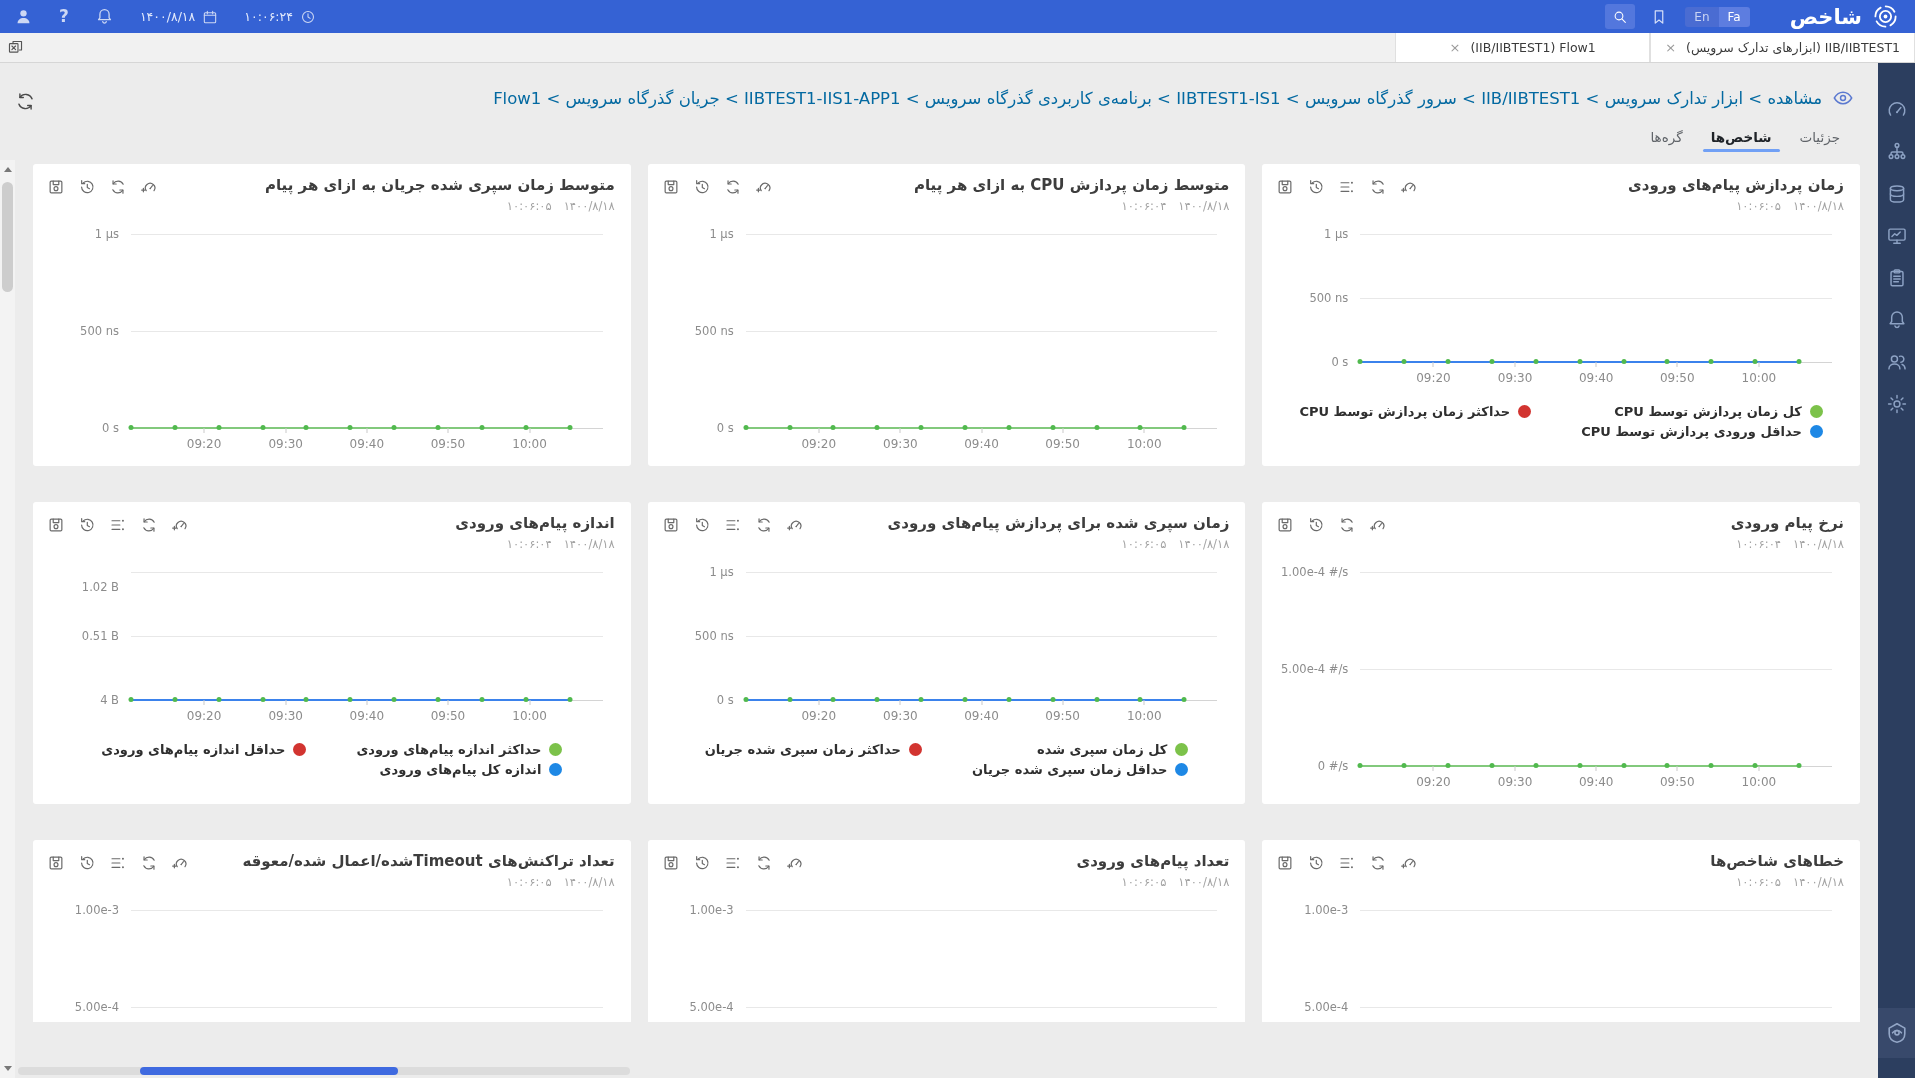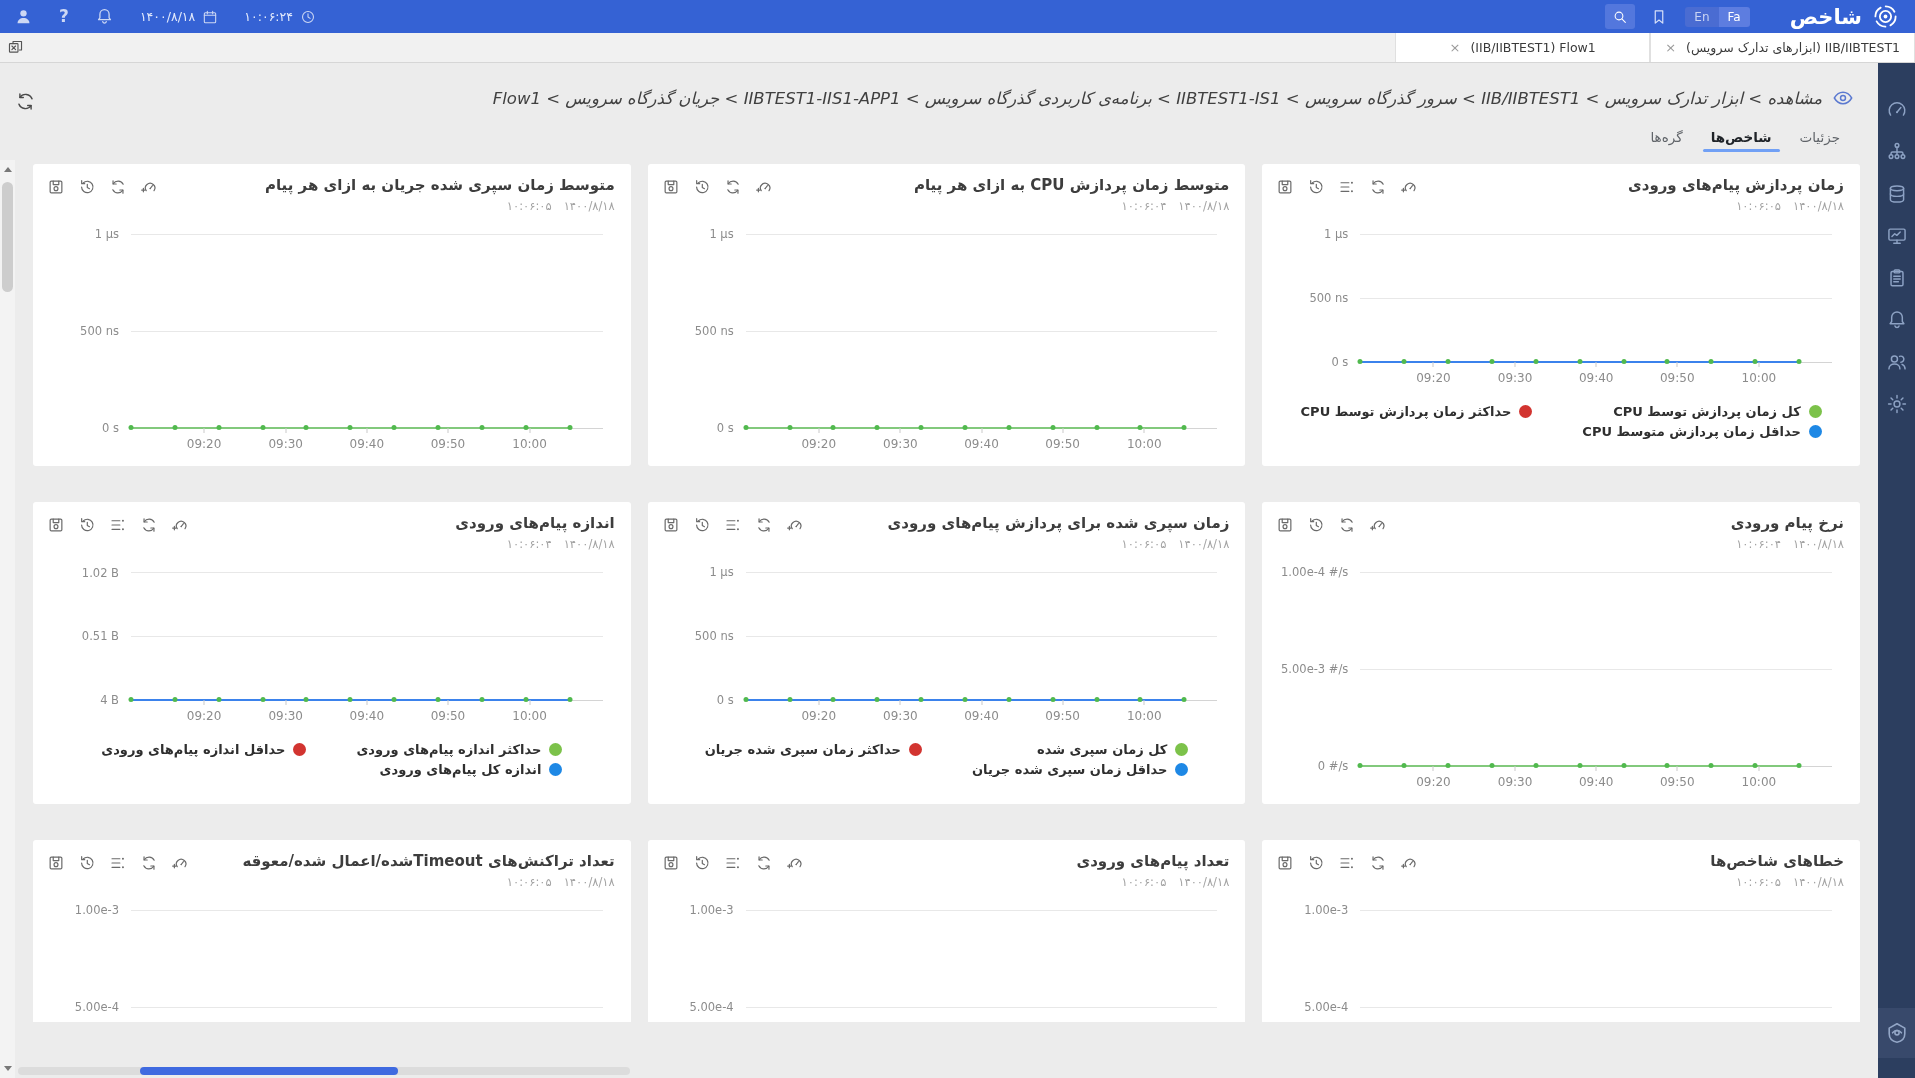--- a/index.html
+++ b/index.html
@@ -48,21 +48,21 @@
   .side-logo svg{width:24px;height:24px;}
 
   
   .main{position:absolute;top:63px;left:15px;right:37px;bottom:0;}
   .viewhead{position:relative;padding:24px 20px 0 20px;}
   .sync-btn{position:absolute;left:0px;top:28px;color:#4a4a4a;}
   .sync-btn svg{width:21px;height:21px;}
   .crumbrow{display:flex;direction:rtl;align-items:center;gap:10px;justify-content:flex-start;padding-right:4px;}
   .eye{color:#5b79d0;}
   .eye svg{width:22px;height:22px;}
-  .breadcrumb{direction:rtl;font-size:16.5px;color:#404040;white-space:nowrap;font-style:italic;}
+  .breadcrumb{direction:rtl;font-size:16.5px;color:#0369a1;white-space:nowrap;}
   .subtabs{display:flex;direction:rtl;gap:8px;justify-content:flex-start;margin-top:14px;padding-right:8px;}
   .subtab{font-size:13.5px;color:#5f6368;padding:6px 10px 7px;position:relative;cursor:pointer;}
   .subtab.active{color:#1f2328;font-weight:bold;}
   .subtab.active:after{content:"";position:absolute;left:2px;right:2px;bottom:0;height:3px;border-radius:2px;background:#71a0f5;}
 
   
   .grid{display:grid;grid-template-columns:repeat(3,1fr);grid-auto-rows:302px;gap:36px 17px;
     padding:12px 18px 0 18px;direction:rtl;height:870px;overflow:hidden;}
   .card{position:relative;background:#fff;border-radius:3px;direction:rtl;}
   .card-head{display:flex;justify-content:space-between;align-items:flex-start;padding:12px 16px 0 14px;}
@@ -363,21 +363,21 @@
             <span class="lg-item">
            <span class="lg-dot" style="background:#7cc24a"></span>
            <span class="lg-label">کل زمان پردازش توسط CPU</span>
          </span>
             <span class="lg-item">
            <span class="lg-dot" style="background:#d23430"></span>
            <span class="lg-label">حداکثر زمان پردازش توسط CPU</span>
          </span>
             <span class="lg-item">
            <span class="lg-dot" style="background:#1e88e5"></span>
-           <span class="lg-label">حداقل زمان پردازش متوسط CPU</span>
+           <span class="lg-label">حداقل ورودی پردازش توسط CPU</span>
          </span>
           </div>
        </div>
      </div>
       <div class="card">
        <div class="card-head">
          <div class="card-titles">
            <div class="card-title">متوسط زمان پردازش CPU به ازای هر پیام</div>
            <div class="card-ts">
              <span>۱۴۰۰/۸/۱۸</span>
@@ -564,21 +564,21 @@
                 <path d="M8.3 16.9a6.3 6.3 0 1 1 10.4 0"></path>
                 <path d="M13.6 14l3-3.8"></path>
                 <circle cx="13.6" cy="14" r=".9" fill="currentColor" stroke="none"></circle>
                 <path d="M4.5 13.8v4.6M2.2 16.1h4.6"></path>
               </svg>
             </span>
           </div>
        </div>
        <div class="plotzone">
          <div class="ylab" style="top:70px">1.00e-4 #/s</div>
-          <div class="ylab" style="top:167px">5.00e-3 #/s</div>
+          <div class="ylab" style="top:167px">5.00e-4 #/s</div>
           <div class="ylab" style="top:264px">0 #/s</div>
          <div class="plot" style="top:70px;height:194px">
            <div class="gline" style="top:0px"></div>
             <div class="gline" style="top:97px"></div>
             <div class="gline base" style="top:194px"></div>
             <div class="series-line" style="width:93%;background:#82c97c"></div>
             <div class="dot" style="left:0.0%;background:#51b94e"></div>
             <div class="dot" style="left:9.3%;background:#51b94e"></div>
             <div class="dot" style="left:18.6%;background:#51b94e"></div>
             <div class="dot" style="left:27.9%;background:#51b94e"></div>
@@ -742,21 +742,21 @@
               <svg class="ic" viewBox="0 0 24 24" fill="none" stroke="currentColor" stroke-width="1.6" stroke-linecap="round" stroke-linejoin="round">
                 <path d="M8.3 16.9a6.3 6.3 0 1 1 10.4 0"></path>
                 <path d="M13.6 14l3-3.8"></path>
                 <circle cx="13.6" cy="14" r=".9" fill="currentColor" stroke="none"></circle>
                 <path d="M4.5 13.8v4.6M2.2 16.1h4.6"></path>
               </svg>
             </span>
           </div>
        </div>
        <div class="plotzone">
-         <div class="ylab" style="top:71px">1.02 B</div>
+         <div class="ylab" style="top:85px">1.02 B</div>
           <div class="ylab" style="top:134px">0.51 B</div>
           <div class="ylab" style="top:198px">4 B</div>
          <div class="plot" style="top:70px;height:128px">
            <div class="gline" style="top:0px"></div>
             <div class="gline" style="top:64px"></div>
             <div class="gline base" style="top:128px"></div>
             <div class="series-line" style="width:93%;background:#3b82ec"></div>
             <div class="dot" style="left:0.0%;background:#51b94e"></div>
             <div class="dot" style="left:9.3%;background:#51b94e"></div>
             <div class="dot" style="left:18.6%;background:#51b94e"></div>

